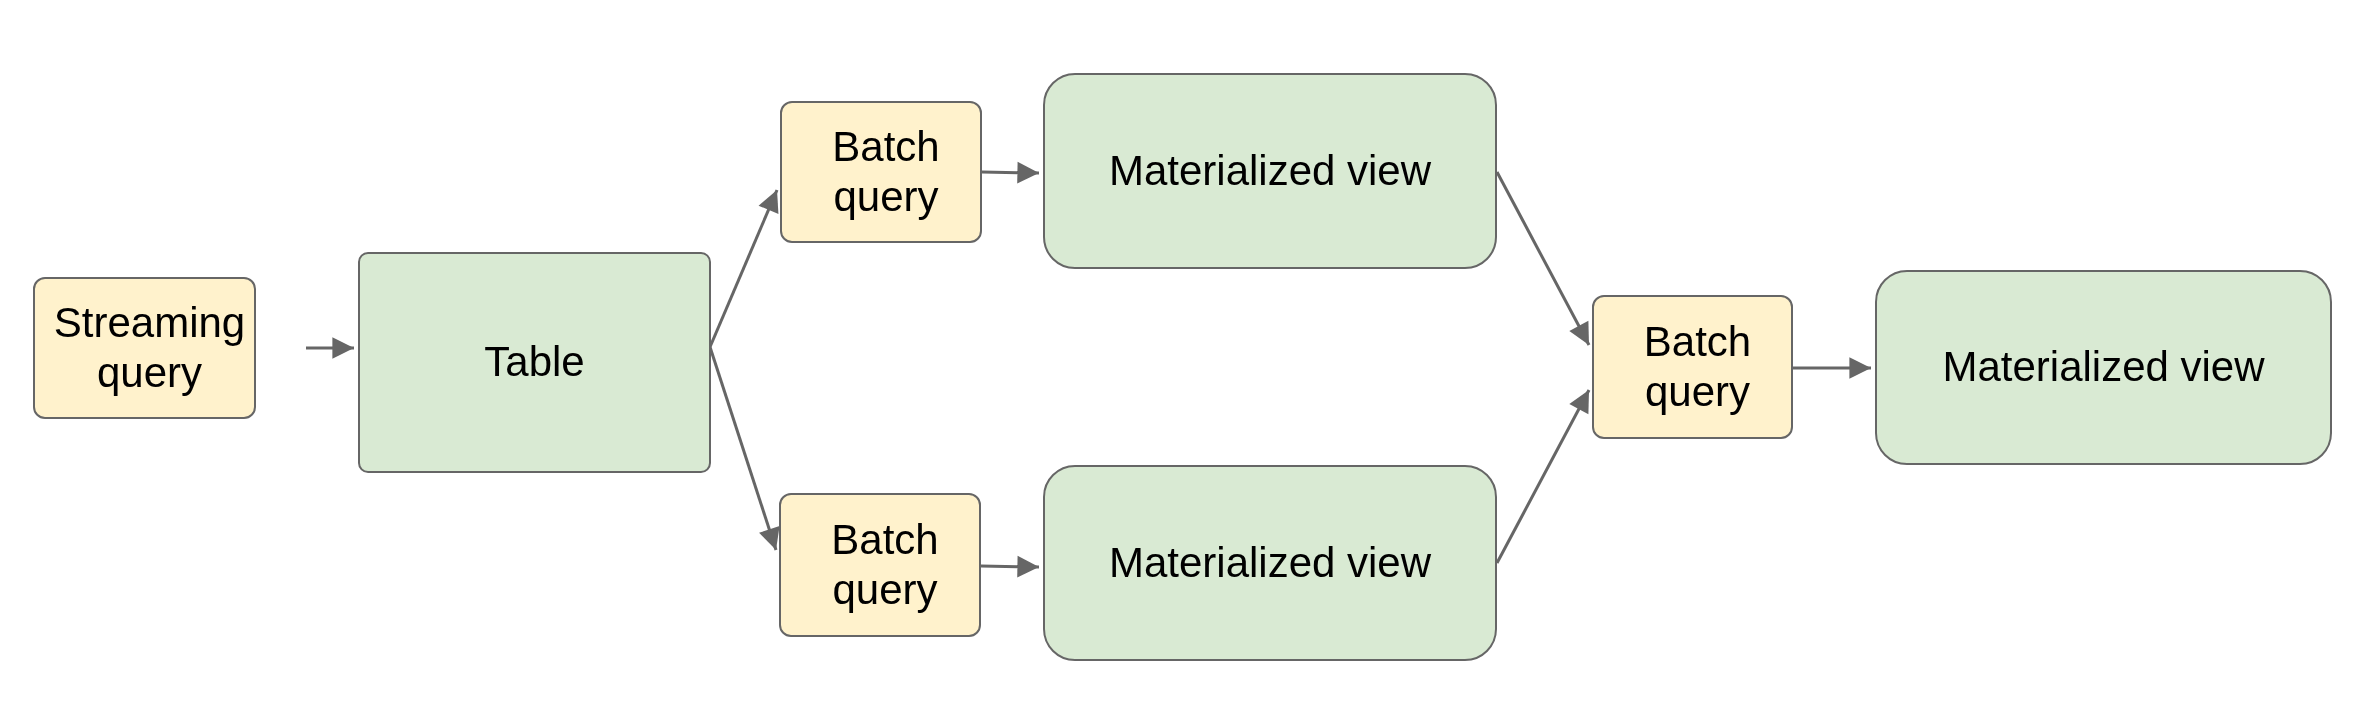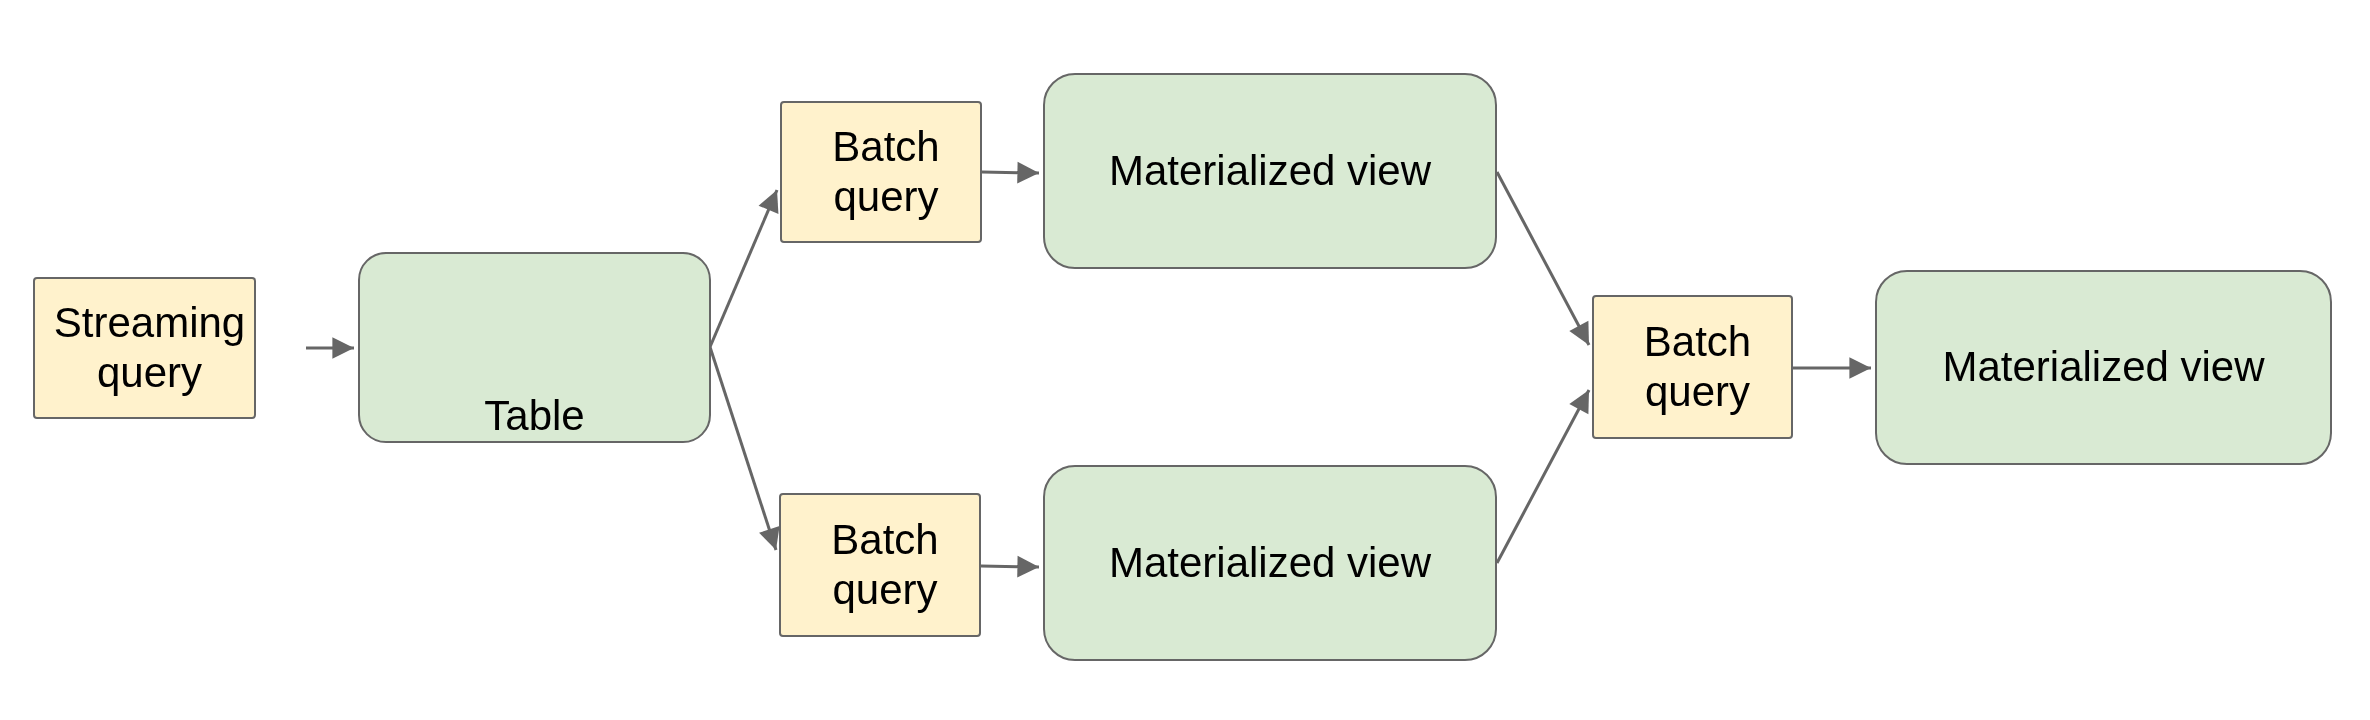--- a/index.html
+++ b/index.html
@@ -43,29 +43,29 @@
     justify-content:center;
     text-align:center;
     border:2.5px solid var(--node-border);
     color:var(--text);
     font-size:42px;
     line-height:1.2;
     padding:0 6px;
   }
   .node.query{
     background:var(--query-fill);
-    border-radius:4px;
+    border-radius:12px;
     padding-left:16px;
   }
   .node.dataset{
     background:var(--dataset-fill);
     border-radius:32px;
   }
   #node-streaming-query   {left:33px;  top:277px; width:223px; height:142px;}
-  #node-table             {left:358px; top:252px; width:353px; height:191px; border-radius:28px;align-items:flex-end;}
+  #node-table             {left:358px; top:252px; width:353px; height:221px; border-radius:10px;}
   #node-batch-query-top   {left:780px; top:101px; width:202px; height:142px;}
   #node-mat-view-top      {left:1043px;top:73px;  width:454px; height:196px;}
   #node-batch-query-bottom{left:779px; top:493px; width:202px; height:144px;}
   #node-mat-view-bottom   {left:1043px;top:465px; width:454px; height:196px;}
   #node-batch-query-right {left:1592px;top:295px; width:201px; height:144px;}
   #node-mat-view-right    {left:1875px;top:270px; width:457px; height:195px;}
 </style>
 </head>
 <body>
 

